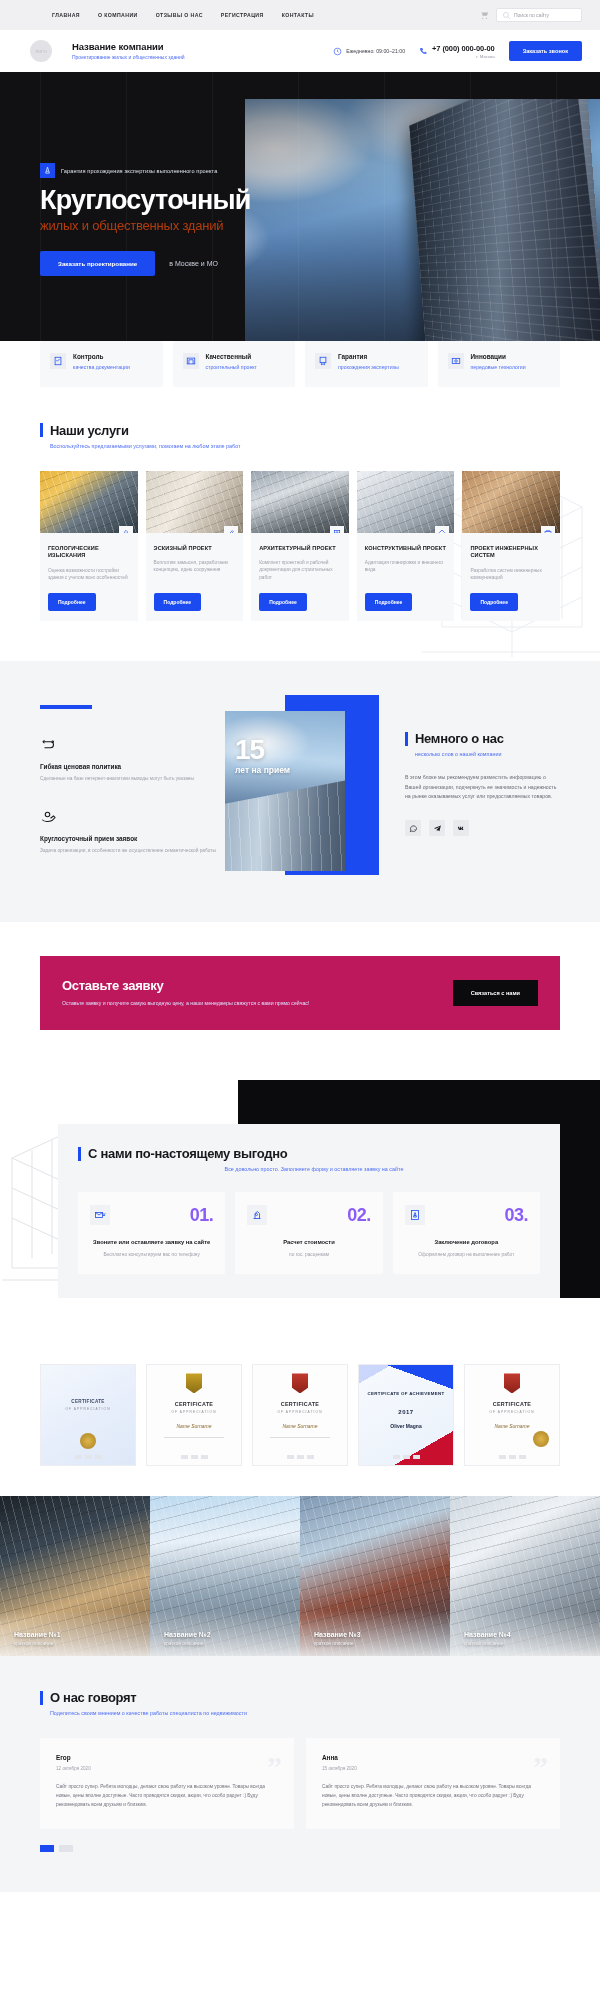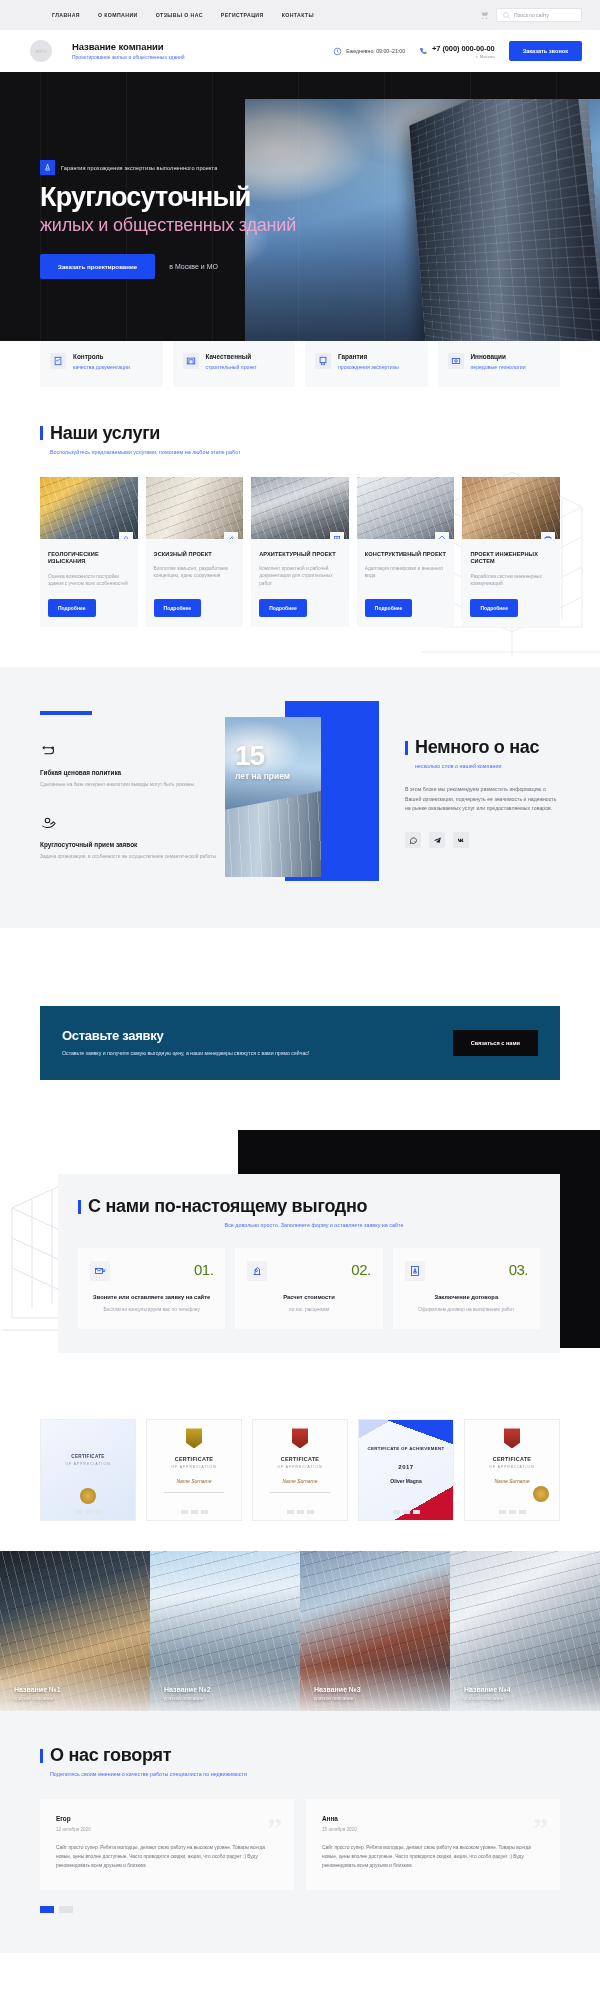--- a/index.html
+++ b/index.html
@@ -138,21 +138,21 @@
   .hero-badge-ico {
     width: 15px; height: 15px; background:#1b4bf0;
     display:flex; align-items:center; justify-content:center;
   }
   .hero-badge-txt { font-size: 5.6px; color:#dfe3ec; letter-spacing:.1px; }
   .hero-h1 {
     font-size: 27px; font-weight: 800; color:#ffffff;
     letter-spacing: -0.8px; line-height: 1.02;
   }
   .hero-h2 {
-    font-size: 18px; font-weight: 300; color:#f9a8d4;
+    font-size: 13px; font-weight: 300; color:#c2410c;
     letter-spacing: -0.2px; margin-top: 3px; opacity:.92;
   }
   .hero-actions { display:flex; align-items:center; gap: 14px; margin-top: 18px; }
   .btn-hero {
     background:#1b4bf0; color:#fff; border:none; cursor:pointer;
     font-size: 6.2px; font-weight:700; padding: 9px 18px; border-radius:2px;
     white-space:nowrap;
   }
   .hero-region { font-size: 7px; color:#c9cfdb; font-weight:400; }
 
@@ -171,21 +171,21 @@
     width: 16px; height: 16px; background:#eceef3; flex: 0 0 16px;
     display:flex; align-items:center; justify-content:center;
   }
   .feat-title { font-size: 6.4px; font-weight:700; color:#17171c; line-height:1.25; }
   .feat-sub { font-size: 5.2px; color:#4d6ef5; margin-top:3px; line-height:1.3; }
 
   
   .sec-head { display:flex; flex-direction:column; }
   .sec-title-row { display:flex; align-items:center; gap:7px; }
   .sec-bar { width:3px; height:14px; background:#1b4bf0; }
-  .sec-title { font-size: 18px; font-weight: 700; color:#17171c; letter-spacing:-0.3px; }
+  .sec-title { font-size: 13px; font-weight: 700; color:#17171c; letter-spacing:-0.3px; }
   .sec-sub { font-size: 5.4px; color:#4d6ef5; margin-top:5px; margin-left: 10px;}
 
   
   .services-sec { padding: 36px 40px 40px 40px; position:relative; background:#fff; }
   .services-bg-sketch {
     position:absolute; right:-12px; top: 40px; width: 190px; height: 230px;
     opacity:.5; pointer-events:none;
   }
   .services-grid {
     display:grid; grid-template-columns: repeat(5, 1fr); gap: 8px;
@@ -222,21 +222,21 @@
   .about-sec { background:#f4f5f7; padding: 40px 40px 44px 40px; display:flex; gap: 0; position:relative; }
   .about-left { width: 185px; padding-top: 4px; }
   .about-accent { width: 52px; height: 4px; background:#1b4bf0; margin-bottom: 26px; }
   .adv { margin-bottom: 24px; }
   .adv-ico { width: 18px; height: 18px; margin-bottom: 10px; }
   .adv-title { font-size: 6.4px; font-weight:700; color:#17171c; }
   .adv-desc { font-size: 4.8px; color:#a0a0ab; line-height:1.55; margin-top:5px; }
   .about-mid { width: 150px; position:relative; }
   .about-blue-block { position:absolute; left: 60px; top: -6px; width: 94px; height: 180px; background:#1b4bf0; }
   .about-photo {
-    position:absolute; left: 0; top: 10px; width: 96px; height: 160px;
+    position:absolute; left: 0; top: 10px; width: 120px; height: 160px;
     background:
       linear-gradient(180deg, rgba(30,50,80,.12) 0%, rgba(30,50,80,.0) 35%, rgba(20,30,45,.35) 100%),
       radial-gradient(ellipse 70px 40px at 30% 20%, #ffffff 0%, rgba(255,255,255,0) 70%),
       linear-gradient(185deg,#9cc4e8 0%,#bcd8ef 30%,#6c8fb5 62%,#2e3f55 100%);
     overflow:hidden;
   }
   .about-photo-glass {
     position:absolute; left:-10px; bottom:-10px; width:160px; height:90px;
     background: linear-gradient(105deg,#8fa6bc 0%,#c4d3e0 30%,#5b6d82 65%,#2b3647 100%);
     transform: rotate(-11deg);
@@ -247,21 +247,21 @@
   .about-photo-txt { position:absolute; left: 10px; top: 26px; z-index:4; }
   .about-num { font-size: 28px; font-weight:800; color:#fff; line-height:.9; letter-spacing:-1px; text-shadow:0 1px 4px rgba(0,0,0,.25); }
   .about-numlabel { font-size: 8.5px; font-weight:700; color:#fff; margin-top:3px; text-shadow:0 1px 3px rgba(0,0,0,.3); }
   .about-right { flex:1; padding-left: 30px; padding-top: 30px; }
   .about-text { font-size: 5.2px; color:#6b6b76; line-height: 1.85; margin-top: 16px; }
   .socials { display:flex; gap: 8px; margin-top: 18px; }
   .soc { width: 16px; height:16px; background:#e9eaee; border-radius:2px; display:flex;align-items:center;justify-content:center; cursor:pointer;}
 
   
   .cta-sec { padding: 34px 40px 36px 40px; background:#fff; }
-  .cta-box { background:#0c4a6e; padding: 22px 22px; display:flex; align-items:center;margin-top:44px; }
+  .cta-box { background:#be185d; padding: 22px 22px; display:flex; align-items:center; }
   .cta-left { flex:1; max-width: 300px; }
   .cta-title { font-size: 13px; font-weight:700; color:#fff; letter-spacing:-0.3px; }
   .cta-sub { font-size:5.2px; color:#dbe3ff; line-height:1.75; margin-top:6px; }
   .btn-cta {
     background:#0b0b0e; color:#fff; border:none; cursor:pointer;
     font-size:5.6px; font-weight:700; padding: 10px 18px; margin-left:auto;
     white-space:nowrap;
   }
 
   
@@ -269,21 +269,21 @@
   .steps-black { position:absolute; left: 238px; top: 14px; width: 362px; height: 218px; background:#0b0b0e; }
   .steps-sketch { position:absolute; left: 2px; top: 22px; width: 150px; height: 200px; opacity:.55; }
   .steps-card {
     position:relative; z-index:3; margin: 28px 40px 0 58px;
     background:#f4f5f7; padding: 22px 20px 24px 20px; text-align: center;
   }
   .steps-grid { display:grid; grid-template-columns: repeat(3,1fr); gap: 10px; margin-top: 20px; }
   .step { background:#fbfbfc; padding: 13px 12px 16px 12px; position:relative; }
   .step-top { display:flex; align-items:flex-start; justify-content:space-between; }
   .step-ico { width:20px; height:20px; background:#f1f2f5; display:flex;align-items:center;justify-content:center;}
-  .step-num { font-size: 15px; font-weight:400; color:#4d7c0f; letter-spacing:-0.5px; }
+  .step-num { font-size: 18px; font-weight:700; color:#8b5cf6; letter-spacing:-0.5px; }
   .step-title { font-size:5.8px; font-weight:700; color:#17171c; margin-top:12px; line-height:1.4; }
   .step-desc { font-size:4.8px; color:#a0a0ab; margin-top:5px; line-height:1.5; }
 
   
   .certs-sec { padding: 26px 40px 30px 40px; background:#fff; }
   .certs-grid { display:grid; grid-template-columns: repeat(5,1fr); gap: 10px; }
   .cert { height: 102px; position:relative; overflow:hidden; background:#fff; border:1px solid #ededf1; }
   .cert-dots { display:flex; gap:3px; justify-content:center; margin-top:7px; }
   .cert-dot { width:7px; height:4px; background:#e4e5ea; }
 

